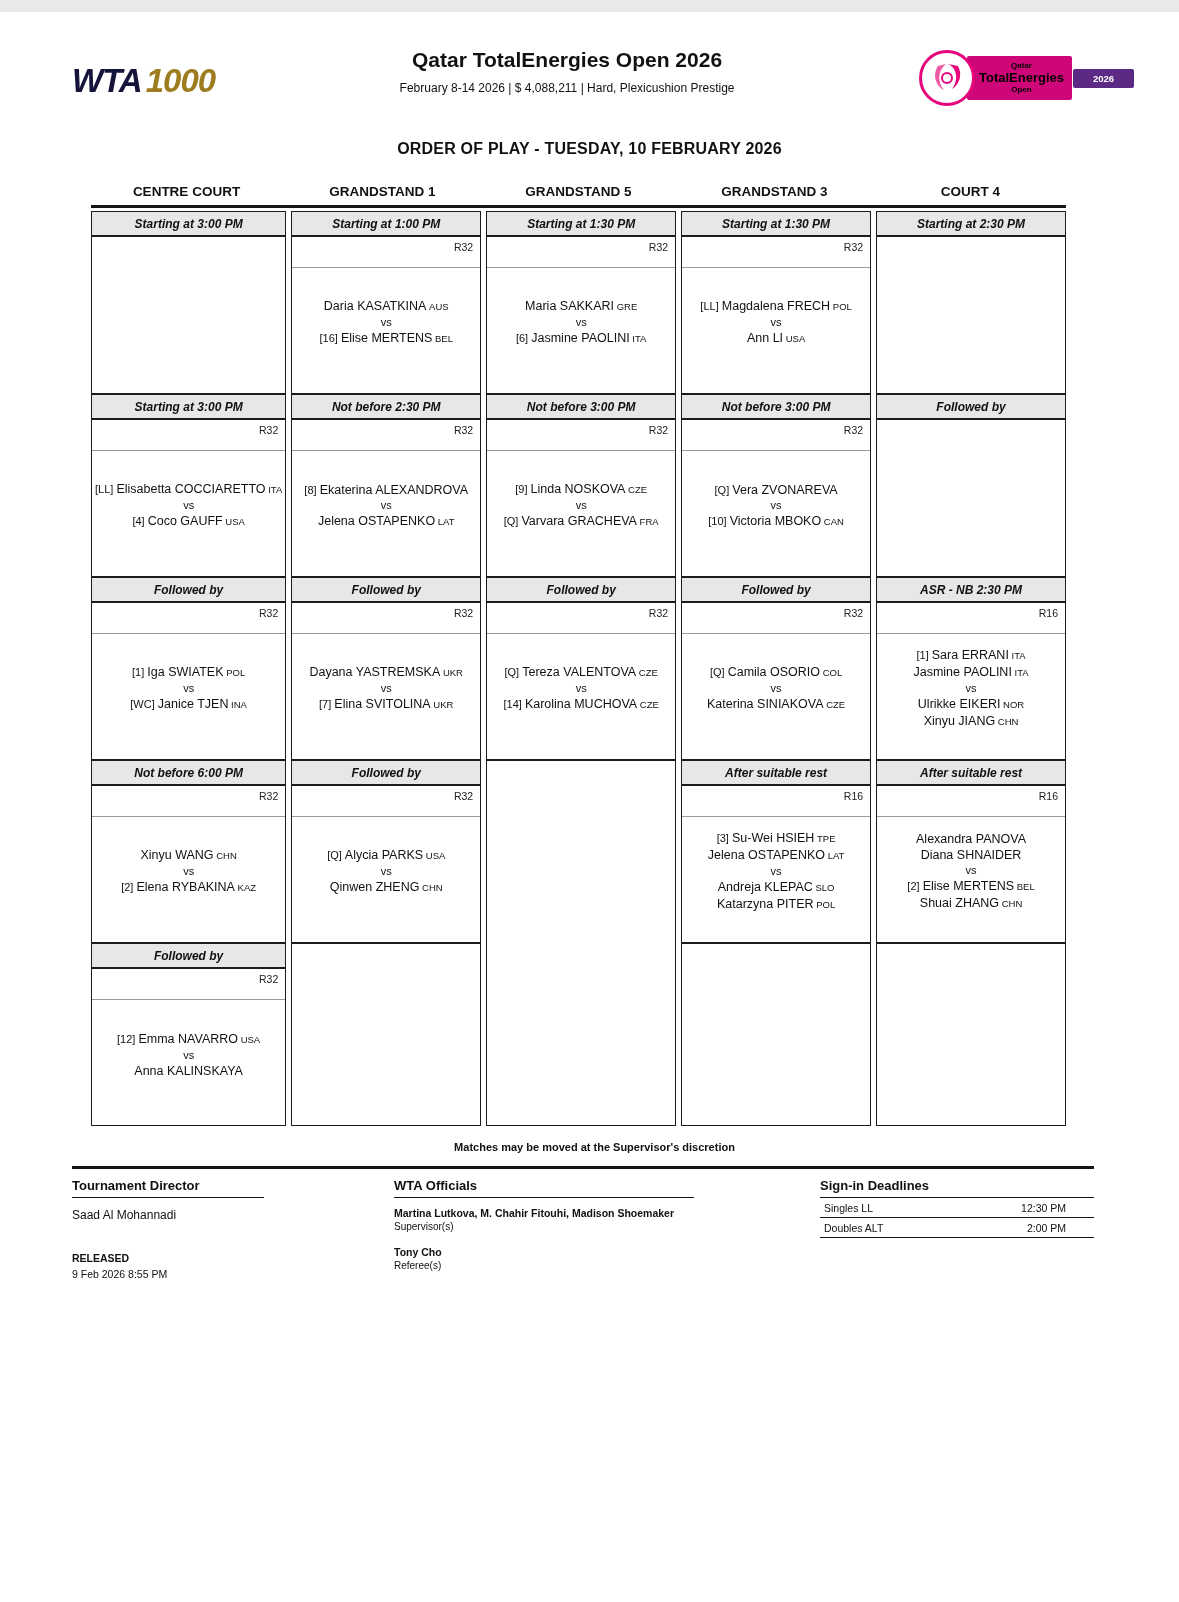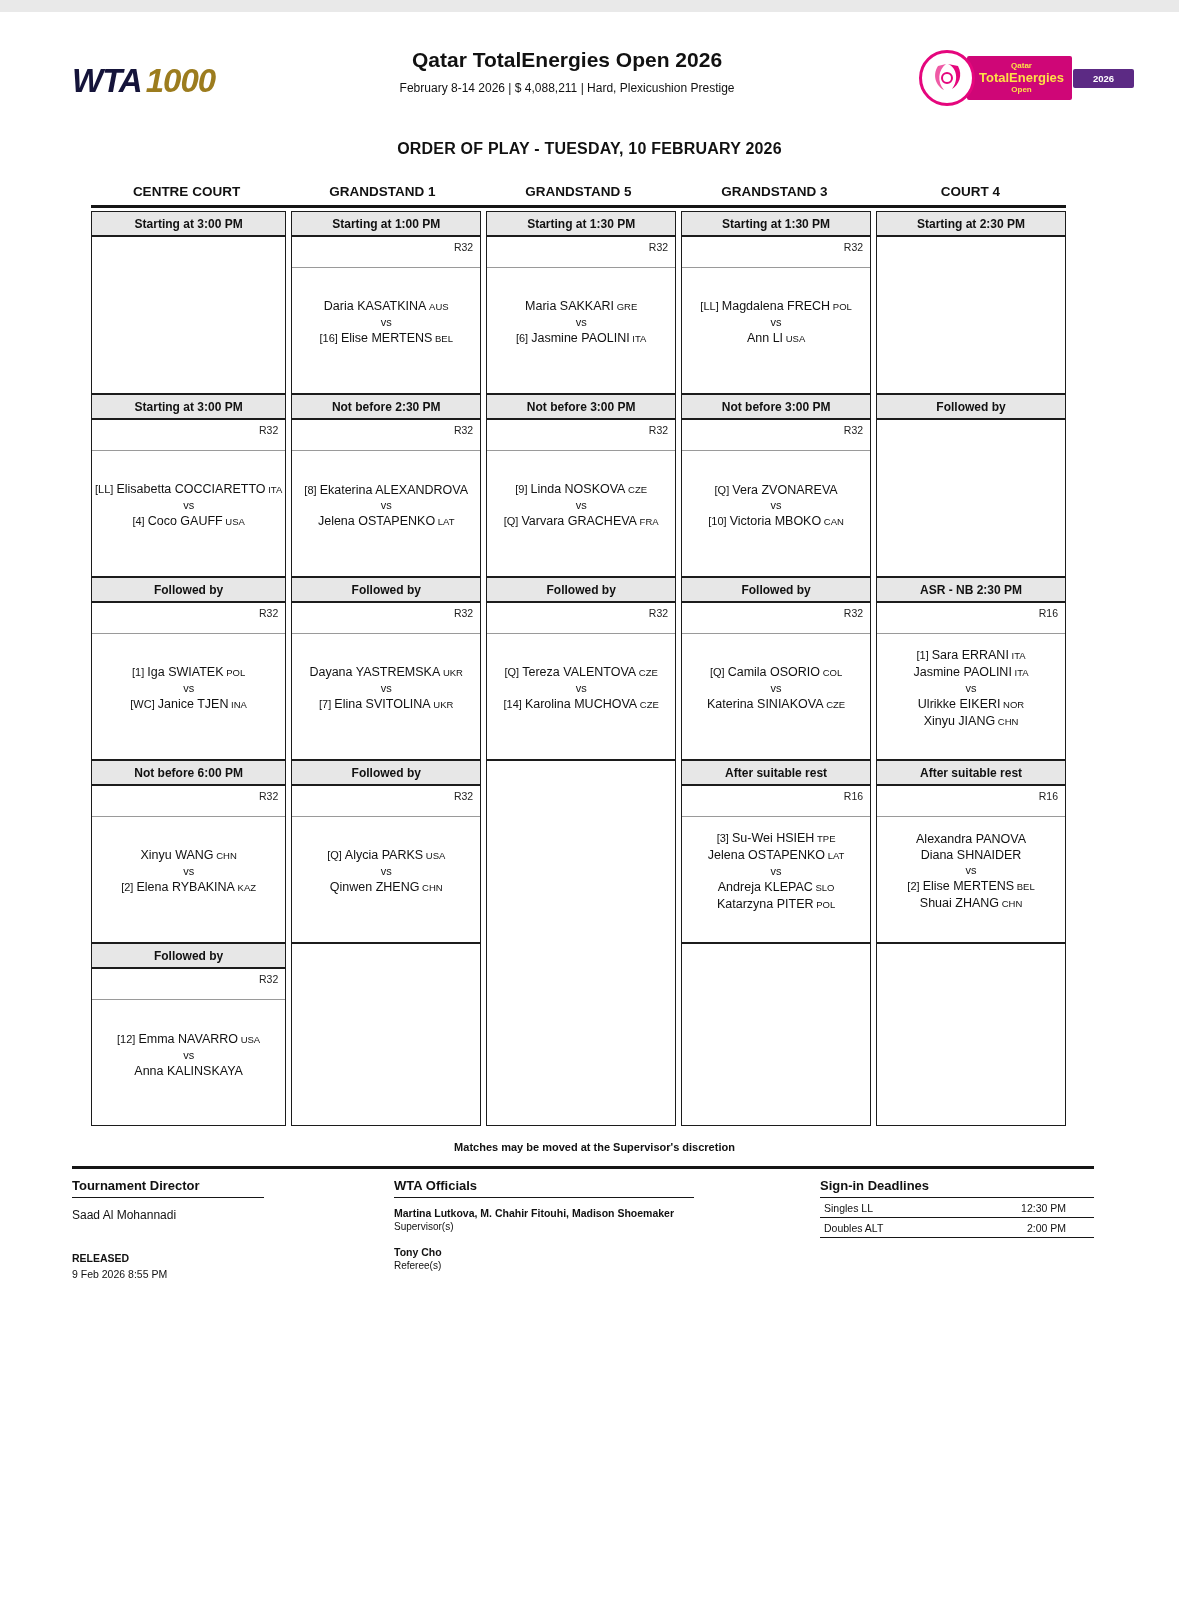--- a/index.html
+++ b/index.html
@@ -12,38 +12,38 @@
   .wta-logo .wta { color:#15143a; }
   .wta-logo .thousand { color:#9c7c1e; margin-left:4px; }
   .head-center { flex:1; text-align:center; padding-top:2px; }
   .t-title { font-size:21px; font-weight:bold; }
   .t-loc { font-size:14px; font-weight:bold; margin-top:6px; }
   .t-details { font-size:12px; margin-top:9px; }
   .t-logo { display:flex; align-items:center; width:178px; margin-top:4px; }
   .t-circle { width:56px; height:56px; border:3px solid #e5067d; border-radius:50%; flex:none;
               display:flex; align-items:center; justify-content:center; background:#fff; z-index:2; }
   .t-boxes { display:flex; align-items:center; margin-left:-8px; }
-  .t-magenta { background:#cf0677; color:#fde047; padding:5px 8px 5px 12px; text-align:center; line-height:1.15;
+  .t-magenta { background:#cf0677; color:#000000; padding:5px 8px 5px 12px; text-align:center; line-height:1.15;
                border-radius:2px; }
   .t-magenta .l1 { font-size:8px; font-weight:bold; }
   .t-magenta .l2 { font-size:13px; font-weight:bold; }
   .t-magenta .l3 { font-size:8px; font-weight:bold; }
   .t-purple { background:#5c2a84; color:#fff; font-size:9.5px; font-weight:bold; padding:4px 20px; border-radius:2px; margin-left:1px; }
 
   
   .oop-title { text-align:center; font-size:16px; font-weight:bold; margin-top:34px; letter-spacing:0.2px; }
 
   
   .table-wrap { width:975px; margin:26px 0 0 91px; }
   .court-names-row, .columns-row { display:flex; gap:5px; }
   .court-name { flex:1; text-align:center; font-size:13.5px; font-weight:bold; padding-bottom:6px; }
   .thick-rule { height:3px; background:#161616; margin-bottom:3px; }
   .court-col { flex:1; display:flex; flex-direction:column; }
   .slot-time { height:25px; border:1.5px solid #1c1c1c; background:#e7e7e7; display:flex; align-items:center;
-               justify-content:center; font-size:12px; font-weight:bold; }
+               justify-content:center; font-size:12px; font-weight:bold; font-style:italic; }
   .match-cell { height:158px; border:1.5px solid #1c1c1c; display:flex; flex-direction:column; background:#fff; }
   .filler { border:1.5px solid #1c1c1c; background:#fff; }
   .round { text-align:right; font-size:10.5px; padding:4px 7px 14px; border-bottom:1px solid #9a9a9a; color:#222; }
   .players { flex:1; display:flex; flex-direction:column; align-items:center; justify-content:center;
              text-align:center; padding:0 3px 16px; }
   .pline { font-size:12.5px; line-height:16px; white-space:nowrap; }
   .seed { font-size:11px; }
   .cc { font-size:9.5px; }
   .vs { font-size:11px; line-height:15px; }
 

